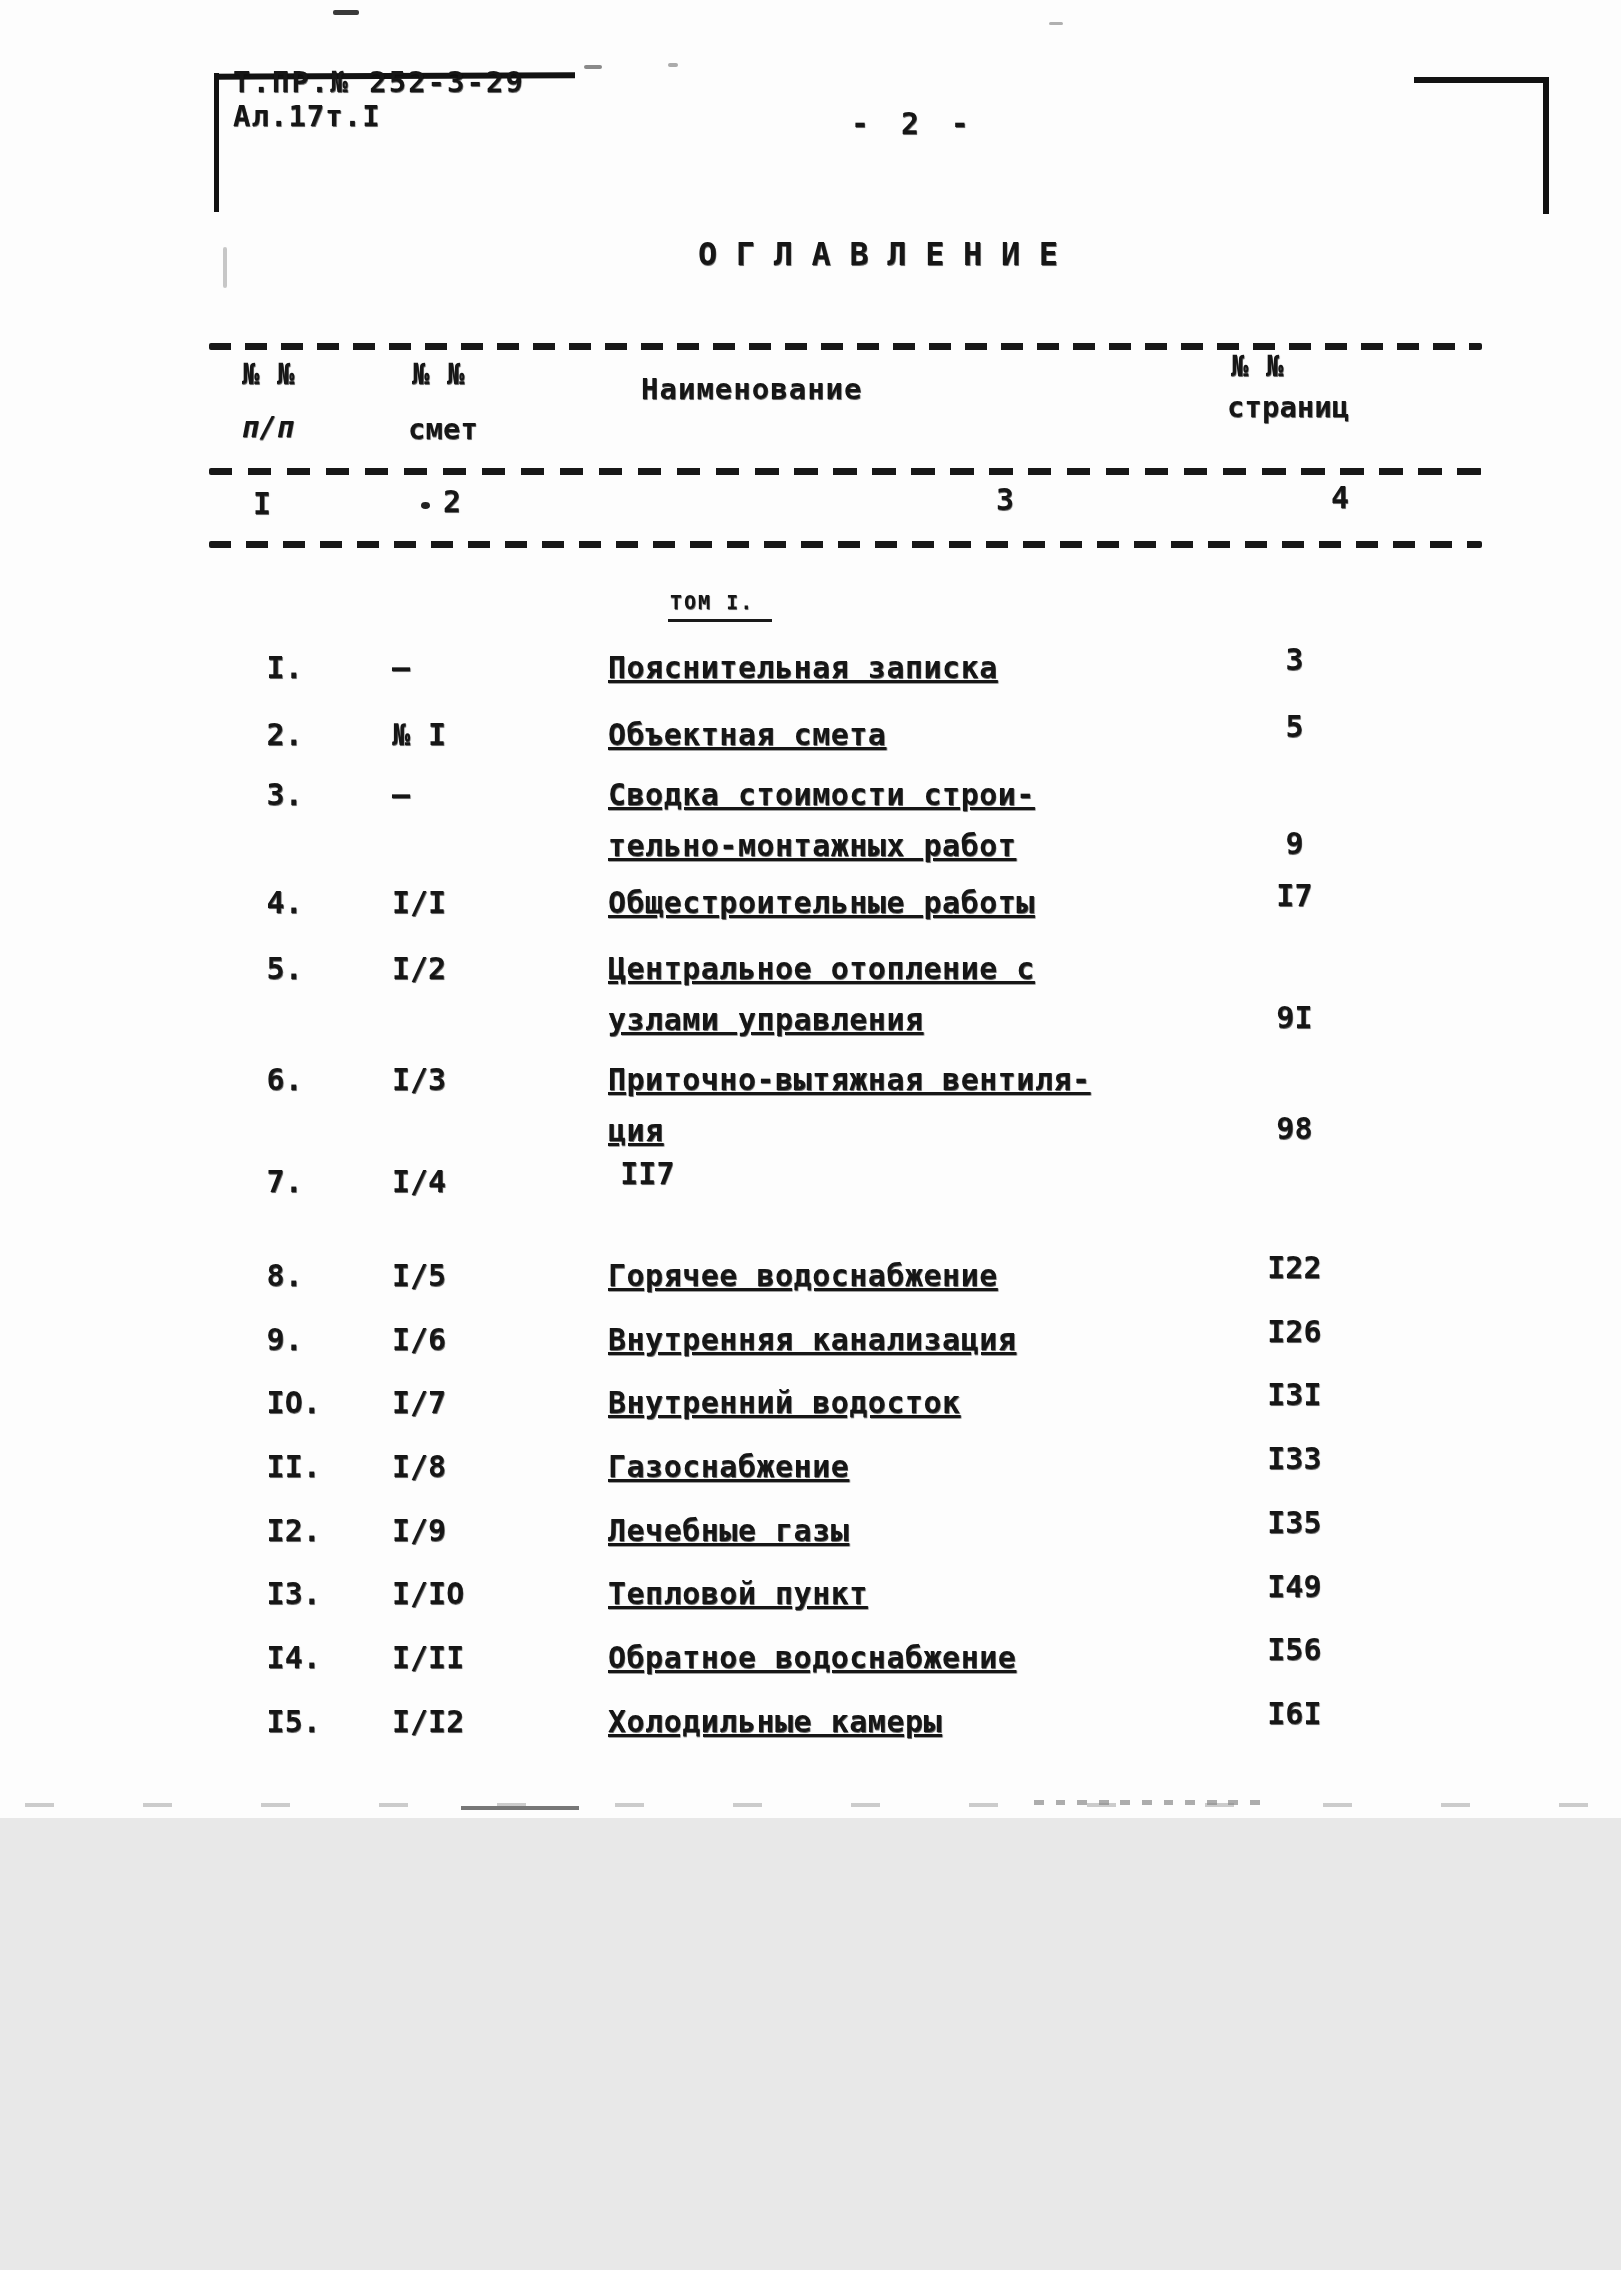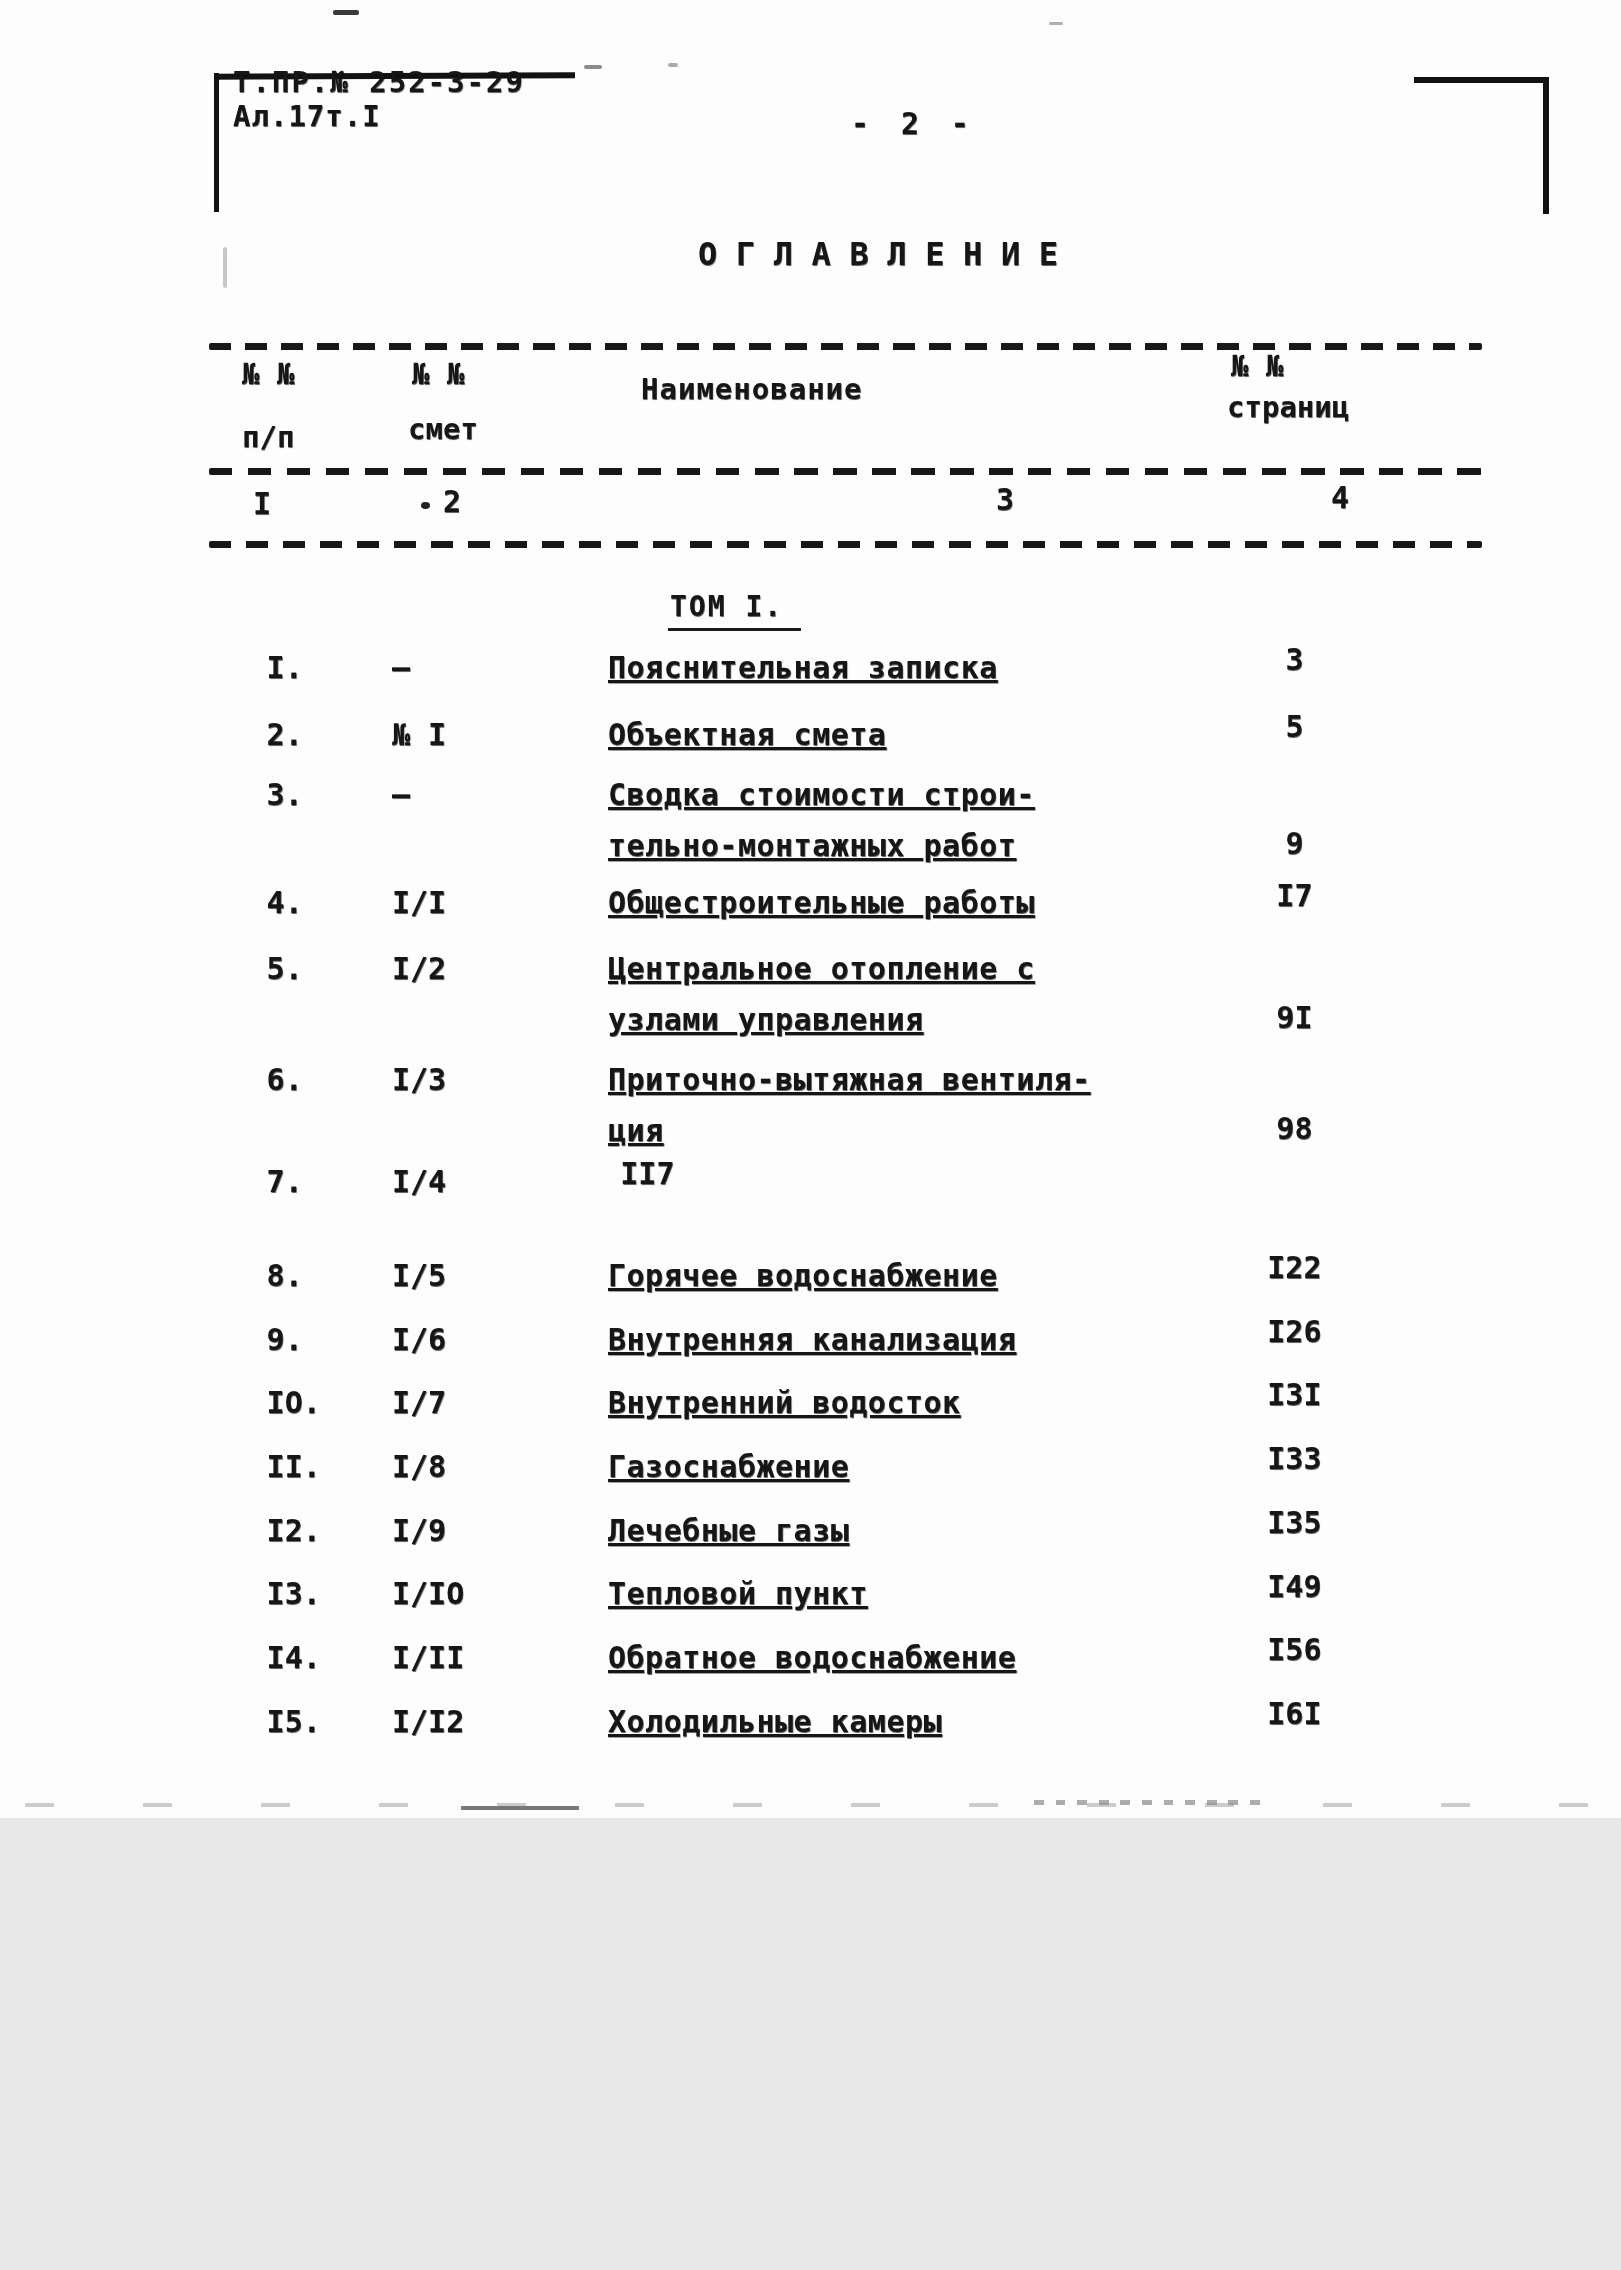--- a/index.html
+++ b/index.html
@@ -38,36 +38,36 @@
     position:absolute;left:209px;width:1273px;height:6.9px;border-radius:2px;
     background:repeating-linear-gradient(90deg,#181818 0 21.6px,transparent 21.6px 36px);
   }
   .rule-a{top:343px;}
   .rule-b{top:468px;background:repeating-linear-gradient(90deg,#181818 0 23.5px,transparent 23.5px 39px);}
   .rule-c{top:541px;background:repeating-linear-gradient(90deg,#181818 0 22.5px,transparent 22.5px 37px);}
 
   
   .th{position:absolute;font-size:29px;}
   .h-c1a{left:242px;top:357px;}
-  .h-c1b{left:242px;top:420px;}
+  .h-c1b{left:242px;top:410px;font-style:italic;}
   .h-c2a{left:412px;top:357px;}
   .h-c2b{left:408px;top:412px;}
   .h-c3 {left:617px;top:372px;letter-spacing:1px;margin-left:24px;}
   .h-c4a{left:1231px;top:349px;}
   .h-c4b{left:1227px;top:390px;}
 
   .colnum{position:absolute;font-size:30px;}
   .n1{left:253px;top:486px;}
   .n2{left:443px;top:484px;}
   .n3{left:996px;top:482px;}
   .n4{left:1331px;top:480px;}
 
   
   .section-title{
-    position:absolute;left:668px;top:590px;font-size:28px;letter-spacing:2px;
+    position:absolute;left:668px;top:590px;font-size:20px;letter-spacing:2px;
     border-bottom:3.9px solid #1a1a1a;padding:0 17.6px 4.9px 2px;
   }
   .toc{position:absolute;left:0;top:642px;width:1621px;}
   .toc-row{display:flex;align-items:flex-start;padding-left:245px;line-height:51px;font-size:30px;margin-bottom:12.7px;}
   .toc-row:nth-child(1){margin-bottom:15.7px;}
   .toc-row:nth-child(2){margin-bottom:9.8px;}
   .toc-row:nth-child(3){margin-bottom:5.9px;}
   .toc-row:nth-child(4){margin-bottom:14.7px;}
   .toc-row:nth-child(5){margin-bottom:8.8px;}
   .toc-row:nth-child(6){margin-bottom:0;}

